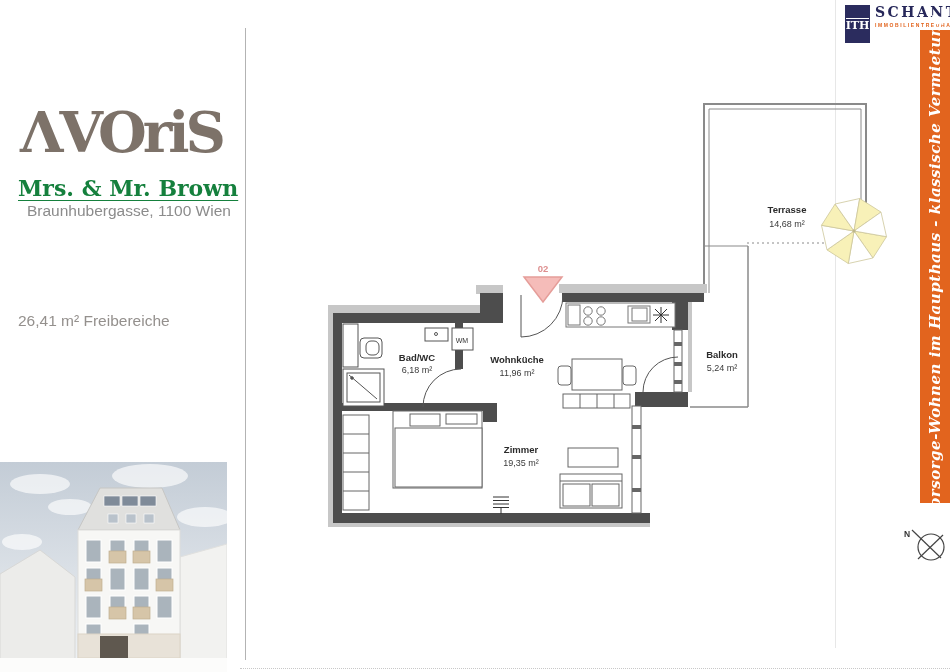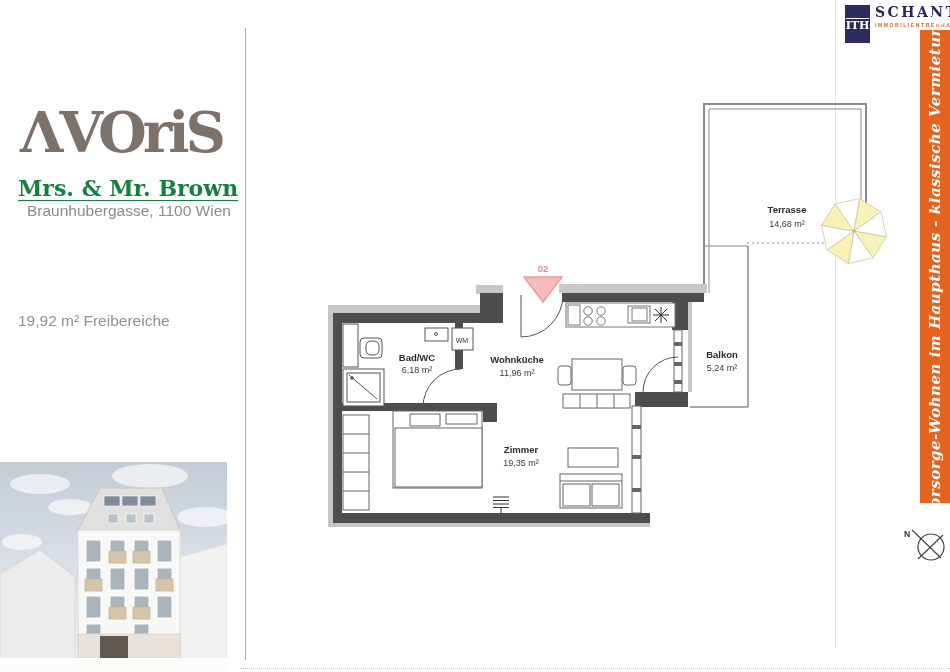--- a/index.html
+++ b/index.html
@@ -47,21 +47,21 @@
 </style>
 </head>
 <body>
 
 <div id="page">
 
   <div class="abs" id="logo">ΛVOriS</div>
   <div class="abs" id="client-name">Mrs. &amp; Mr. Brown</div>
   <div class="abs" id="client-address">Braunhubergasse, 1100 Wien</div>
   <div class="abs" id="areas">
-    <div>19,92 m² Freibereiche</div>
+    <div>26,41 m² Freibereiche</div>
   </div>
   <div class="abs" id="sidebar-divider"></div>
   <div class="abs" id="plan-divider"></div>
 
   <svg class="abs" style="left:0;top:462px" width="227" height="210" viewBox="0 0 227 210">
     <defs>
       <linearGradient id="sky" x1="0" y1="0" x2="0" y2="1">
         <stop offset="0" stop-color="#c3ccd6"></stop>
           <stop offset="1" stop-color="#eef1f4"></stop>
       </linearGradient>

